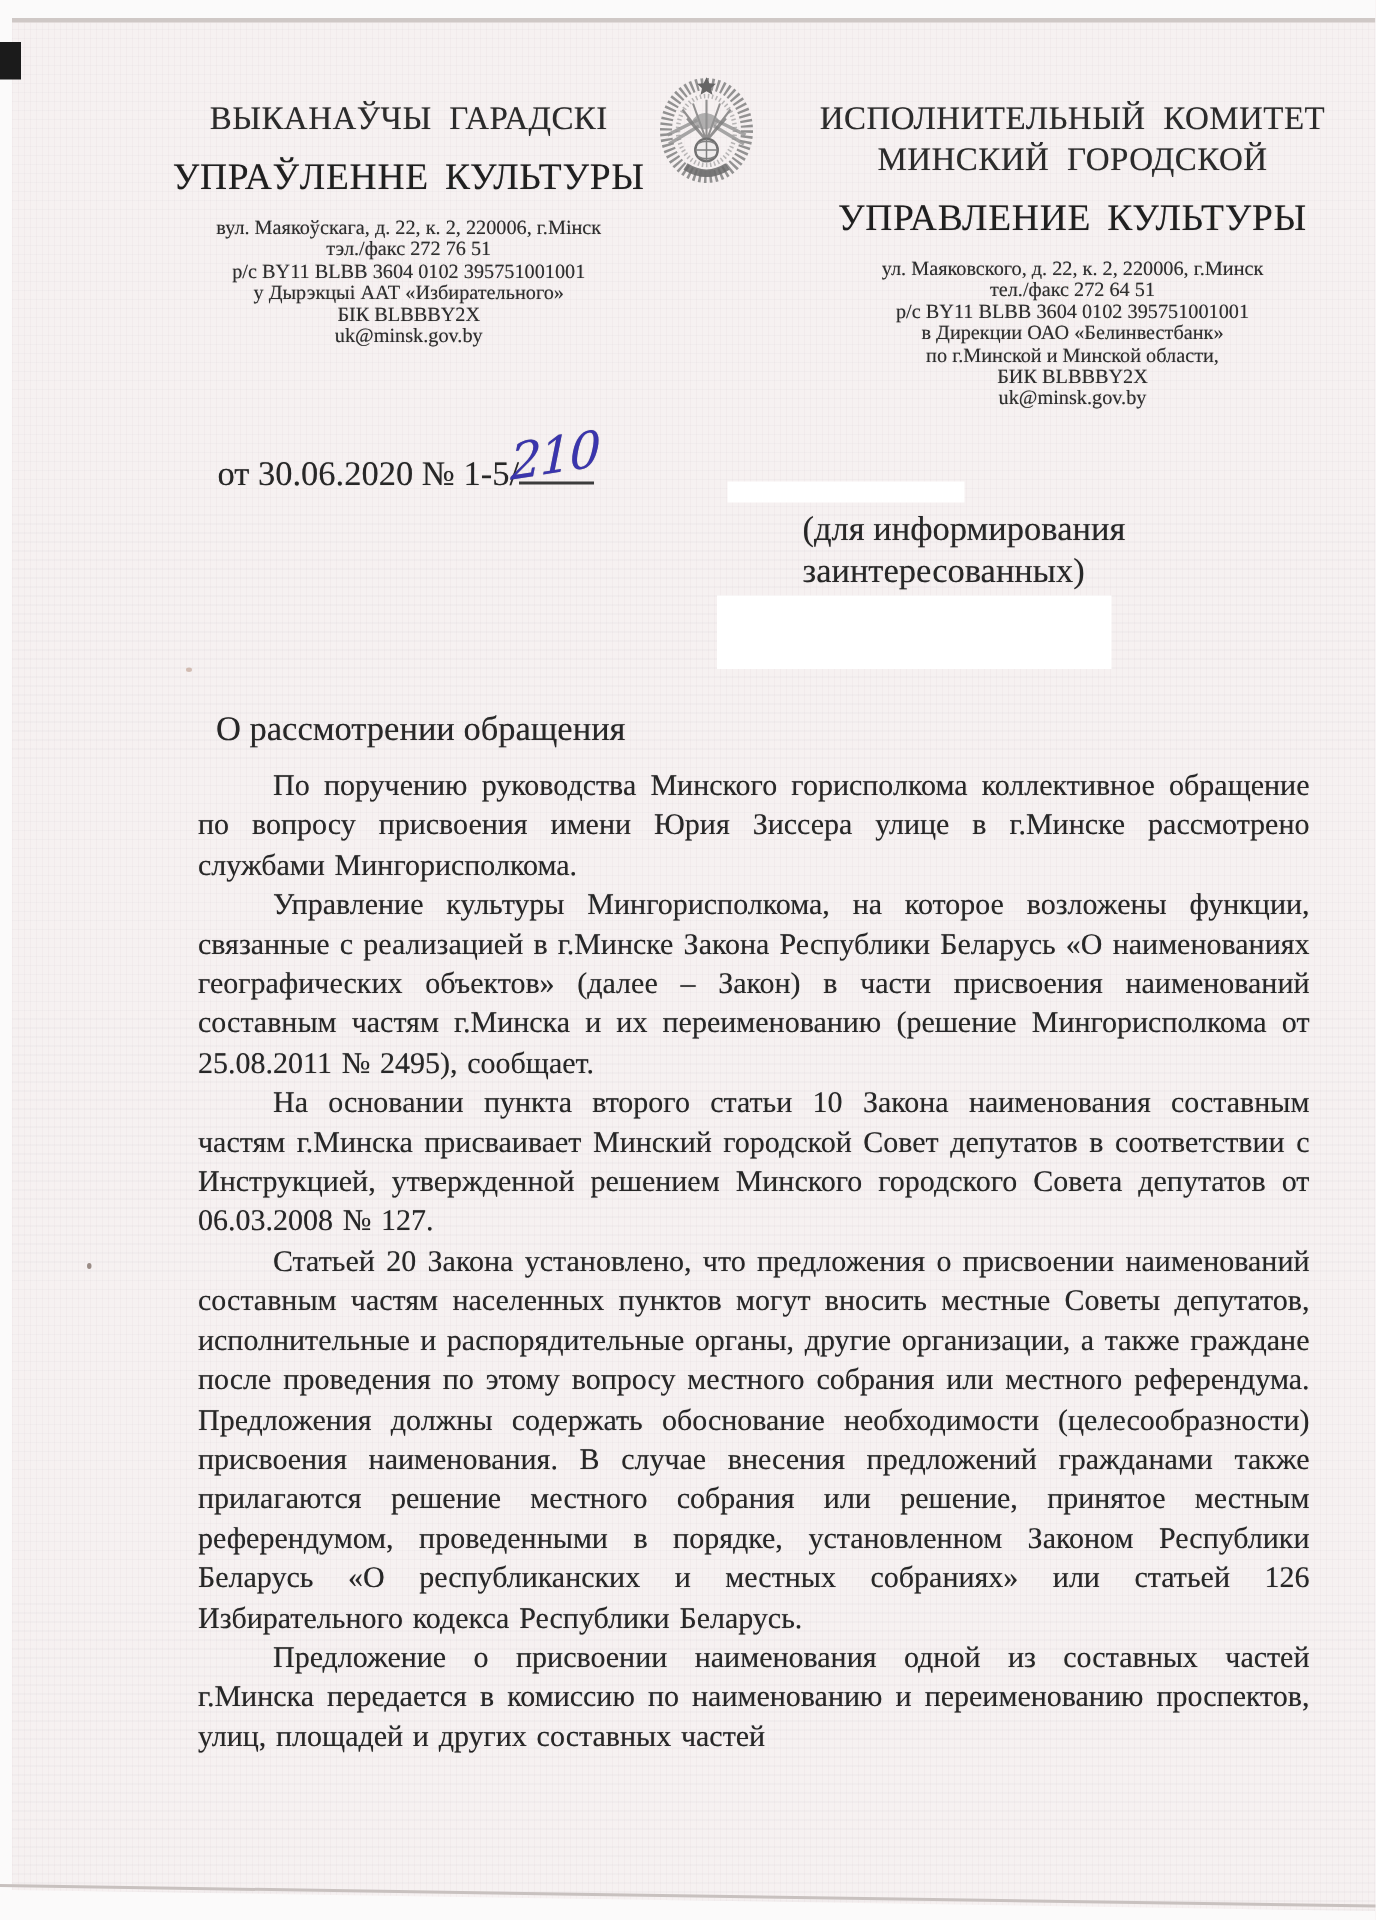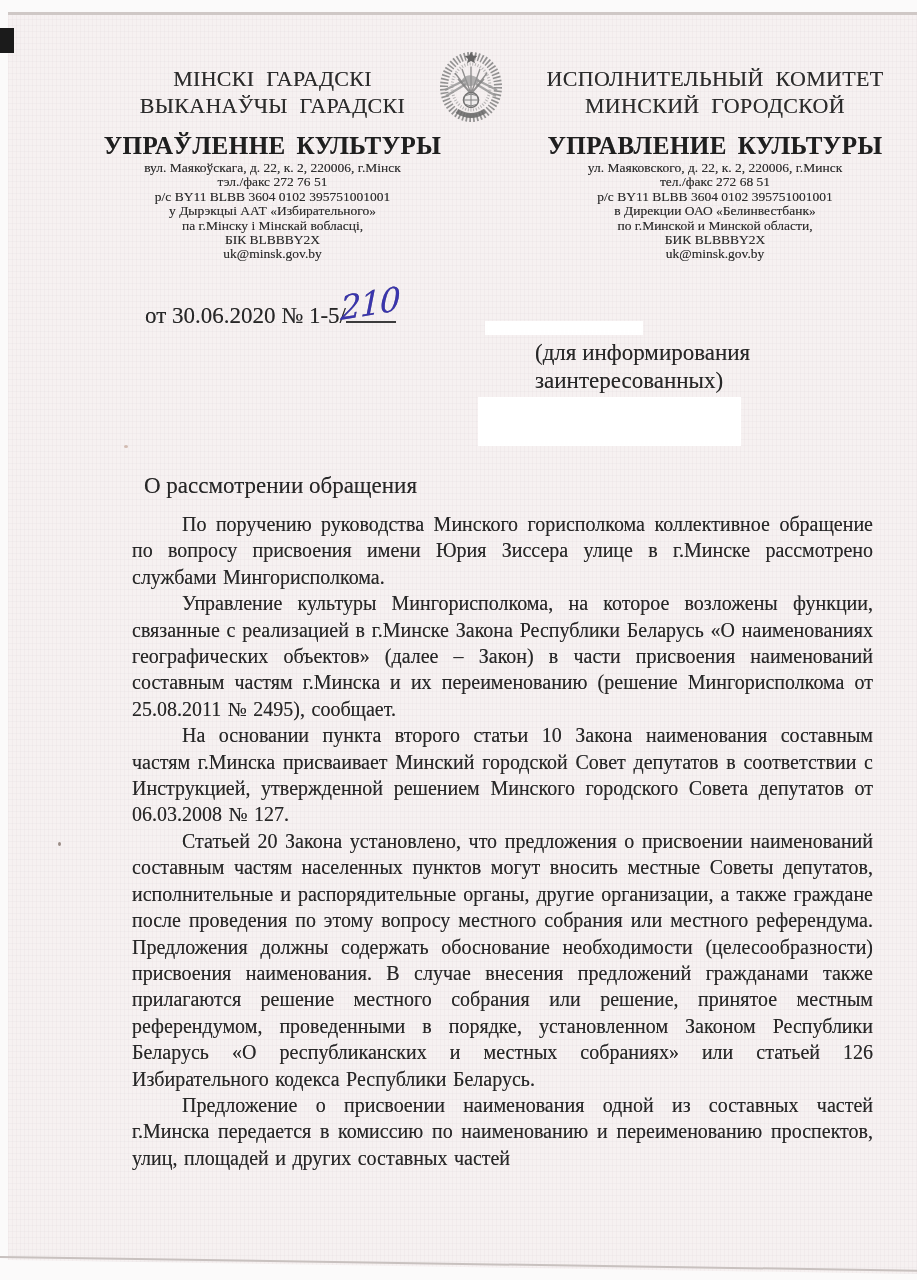--- a/index.html
+++ b/index.html
@@ -19,22 +19,22 @@
     clip-path:polygon(0 0, 100% 0, 100% 100%, 0 calc(100% - 14px));
   }
   .corner-mark{position:absolute;left:0;top:28px;width:14px;height:25px;background:#1b1b1b;}
   .bottom-edge{position:absolute;left:-4px;top:1256px;width:940px;height:2px;background:#c8c1bf;transform:rotate(0.85deg);transform-origin:0 0;}
 
   
   .lh-col{position:absolute;text-align:center;}
   .lh-left{left:87px;top:50px;width:355px;}
   .lh-right{left:512px;top:50px;width:390px;}
   .org{font-size:22px;line-height:27px;word-spacing:6px;letter-spacing:0.3px;color:#2b2b2b;}
-  .dept{margin-top:13px;font-size:25px;font-weight:700;letter-spacing:0.5px;word-spacing:4px;color:#1f1f1f;}
-  .addr{margin-top:1px;font-size:13.5px;line-height:14.4px;color:#2e2e2e;}
+  .dept{margin-top:13px;font-size:25px;font-weight:400;letter-spacing:0.5px;word-spacing:4px;color:#1f1f1f;}
+  .addr{margin-top:12px;font-size:13.5px;line-height:14.4px;color:#2e2e2e;}
   .emblem{position:absolute;left:428px;top:30px;width:70px;height:80px;filter:blur(0.4px);opacity:0.92;}
 
   
   .ref-line{position:absolute;left:137px;top:284px;font-size:23px;color:#272727;white-space:nowrap;}
   .blank-line{display:inline-block;position:relative;width:50px;height:22px;border-bottom:2px solid #3c3c3c;vertical-align:baseline;}
   .handwritten{
     position:absolute;left:-6px;bottom:-7px;
     font-family:"DejaVu Serif", serif;font-style:italic;
     font-size:33px;letter-spacing:-1px;color:#3a35ad;
     transform:rotate(-9deg) skewX(-10deg);transform-origin:left bottom;
@@ -57,30 +57,28 @@
   .lh-col,.ref-line,.recipient,.subject{text-shadow:0 0 0.5px rgba(45,45,45,0.5);}
   .speck{position:absolute;border-radius:50%;}
 </style>
 </head>
 <body>
 
 <div class="paper">
 
   <div class="lh-col lh-left">
     <div class="org">
-      <div>МІНСКІ ГАРАДСКІ</div>
       <div>ВЫКАНАЎЧЫ ГАРАДСКІ</div>
     </div>
     <div class="dept">УПРАЎЛЕННЕ КУЛЬТУРЫ</div>
     <div class="addr">
       <div>вул. Маякоўскага, д. 22, к. 2, 220006, г.Мінск</div>
       <div>тэл./факс 272 76 51</div>
       <div>р/с BY11 BLBB 3604 0102 395751001001</div>
       <div>у Дырэкцыі ААТ «Избирательного»</div>
-      <div>па г.Мінску і Мінскай вобласці,</div>
       <div>БІК BLBBBY2X</div>
       <div>uk@minsk.gov.by</div>
     </div>
   </div>
 
   <svg class="emblem" viewBox="0 0 70 78" xmlns="http://www.w3.org/2000/svg">
     <ellipse cx="35" cy="41" rx="27" ry="31" fill="none" stroke="#787878" stroke-width="8" stroke-dasharray="1.6,1.9" opacity="0.85"></ellipse>
     <ellipse cx="35" cy="41" rx="19" ry="23" fill="none" stroke="#8d8d8d" stroke-width="3" stroke-dasharray="1,1.7" opacity="0.65"></ellipse>
     <path d="M35 5.5 l1.9 4 4.4 .4 -3.3 3 .95 4.3 -3.95 -2.3 -3.95 2.3 .95 -4.3 -3.3 -3 4.4 -.4 z" fill="#5a5a5a"></path>
     <path d="M10 50 L30 38 M9 44 L29 34 M60 50 L40 38 M61 44 L41 34" stroke="#8a8a8a" stroke-width="2.4" opacity="0.8"></path>
@@ -93,21 +91,21 @@
   </svg>
 
   <div class="lh-col lh-right">
     <div class="org">
       <div>ИСПОЛНИТЕЛЬНЫЙ КОМИТЕТ</div>
       <div>МИНСКИЙ ГОРОДСКОЙ</div>
     </div>
     <div class="dept">УПРАВЛЕНИЕ КУЛЬТУРЫ</div>
     <div class="addr">
       <div>ул. Маяковского, д. 22, к. 2, 220006, г.Минск</div>
-      <div>тел./факс 272 68 51</div>
+      <div>тел./факс 272 64 51</div>
       <div>р/с BY11 BLBB 3604 0102 395751001001</div>
       <div>в Дирекции ОАО «Белинвестбанк»</div>
       <div>по г.Минской и Минской области,</div>
       <div>БИК BLBBBY2X</div>
       <div>uk@minsk.gov.by</div>
     </div>
   </div>
 
   <div class="ref-line">
     <span>от 30.06.2020 № 1-5/</span><span class="blank-line"><span class="handwritten">210</span></span>

